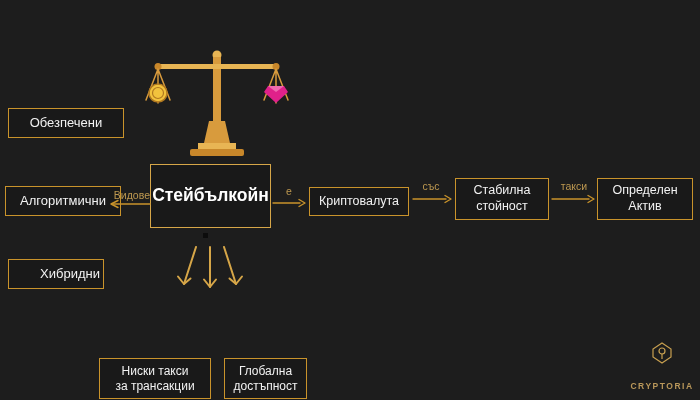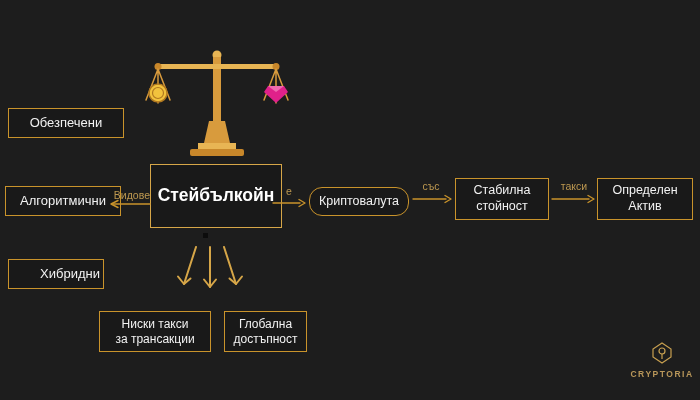--- a/index.html
+++ b/index.html
@@ -10,31 +10,31 @@
   .node{
     position:absolute;border:1px solid #c9932b;color:#f2f2f2;
     display:flex;align-items:center;justify-content:center;text-align:center;
     font-size:13px;line-height:1.25;white-space:pre-line;background:rgba(8,8,8,0.15);
     box-sizing:border-box;
   }
   .center-node{
     font-size:17.5px;font-weight:bold;color:#ffffff;border-color:#d6a648;border-width:1.5px;
   }
   .chain-node{font-size:12.5px;}
-  .benefit-node{font-size:12px;}
+  .benefit-node{font-size:12px;margin-top:47px;}
   .edge-label{
     position:absolute;color:#bd9850;font-size:10.5px;text-align:center;white-space:pre-line;
   }
   .arrow{position:absolute;}
   .arrow path{stroke:#c9932b;stroke-width:1.4;fill:none;stroke-linecap:round;stroke-linejoin:round;}
   .down-arrows path{stroke:#d6a648;stroke-width:2;fill:none;stroke-linecap:round;stroke-linejoin:round;}
   .connector-dot{position:absolute;width:5px;height:5px;background:#0c0c0c;}
   .logo{position:absolute;left:630px;top:342px;width:64px;text-align:center;}
   .logo-text{
-    margin-top:1px;color:#b9975a;font-size:8.5px;letter-spacing:1.5px;font-weight:bold;
+    margin-top:13px;color:#b9975a;font-size:8.5px;letter-spacing:1.5px;font-weight:bold;
   }
 </style>
 </head>
 <body>
 
 <div class="canvas">
 
   <svg class="arrow" style="left:142px;top:48px;" width="150" height="115" viewBox="0 0 150 115">
     <circle cx="75" cy="7" r="4.5" fill="#e8b554"></circle>
     <rect x="71" y="9" width="8" height="64" fill="#d89b3d"></rect>
@@ -47,40 +47,40 @@
     <circle cx="16" cy="45" r="5.5" fill="none" stroke="#b07820" stroke-width="1.2" style="stroke:#b07820;stroke-width:1.2"></circle>
     <path d="M2,53 Q16,68 30,53 Z" fill="#e8b554" style="stroke:none"></path>
     <polygon points="126,38 142,38 146,44 134,55 122,44" fill="#e0218a"></polygon>
     <polygon points="126,38 134,44 142,38" fill="#f06ab0"></polygon>
     <path d="M120,53 Q134,68 148,53 Z" fill="#d81b7f" style="stroke:none"></path>
     <polygon points="67,73 83,73 88,95 62,95" fill="#d89b3d"></polygon>
     <rect x="56" y="95" width="38" height="6" fill="#e8b554" style="stroke:none"></rect>
     <rect x="48" y="101" width="54" height="7" rx="2" fill="#c8872a" style="stroke:none"></rect>
   </svg>
 
-  <div class="node center-node" style="left:150px;top:164px;width:132px;height:64px;">Стейбълкойн</div>
+  <div class="node center-node" style="left:150px;top:164px;width:121px;height:64px;">Стейбълкойн</div>
   <div class="connector-dot" style="left:203px;top:233px;"></div>
 
   <div class="node" style="left:8px;top:108px;width:116px;height:30px;">Обезпечени</div>
   <div class="node" style="left:5px;top:186px;width:116px;height:30px;">Алгоритмични</div>
   <div class="node" style="left:8px;top:259px;width:96px;height:30px;padding-left:28px;">Хибридни</div>
 
   <div class="edge-label" style="left:106px;top:189px;width:44px;text-align:right;">Видове</div>
   <svg class="arrow" style="left:104px;top:198px;" width="48" height="12" viewBox="0 0 48 12">
     <path d="M46,6 L8,6"></path>
     <path d="M14,2.5 L7,6 L14,9.5"></path>
   </svg>
 
   <div class="edge-label" style="left:278px;top:185px;width:22px;">е</div>
   <svg class="arrow" style="left:272px;top:197px;" width="36" height="12" viewBox="0 0 36 12">
     <path d="M1,6 L28,6"></path>
     <path d="M27,2.5 L33,6 L27,9.5"></path>
   </svg>
 
-  <div class="node chain-node" style="left:309px;top:187px;width:100px;height:29px;border-radius:13px;">Криптовалута</div>
+  <div class="node chain-node" style="left:309px;top:187px;width:100px;height:29px;">Криптовалута</div>
 
   <div class="edge-label" style="left:416px;top:180px;width:30px;">със</div>
   <svg class="arrow" style="left:412px;top:193px;" width="42" height="12" viewBox="0 0 42 12">
     <path d="M1,6 L34,6"></path>
     <path d="M33,2.5 L39,6 L33,9.5"></path>
   </svg>
 
   <div class="node chain-node" style="left:455px;top:178px;width:94px;height:42px;">Стабилна
 стойност</div>
 

